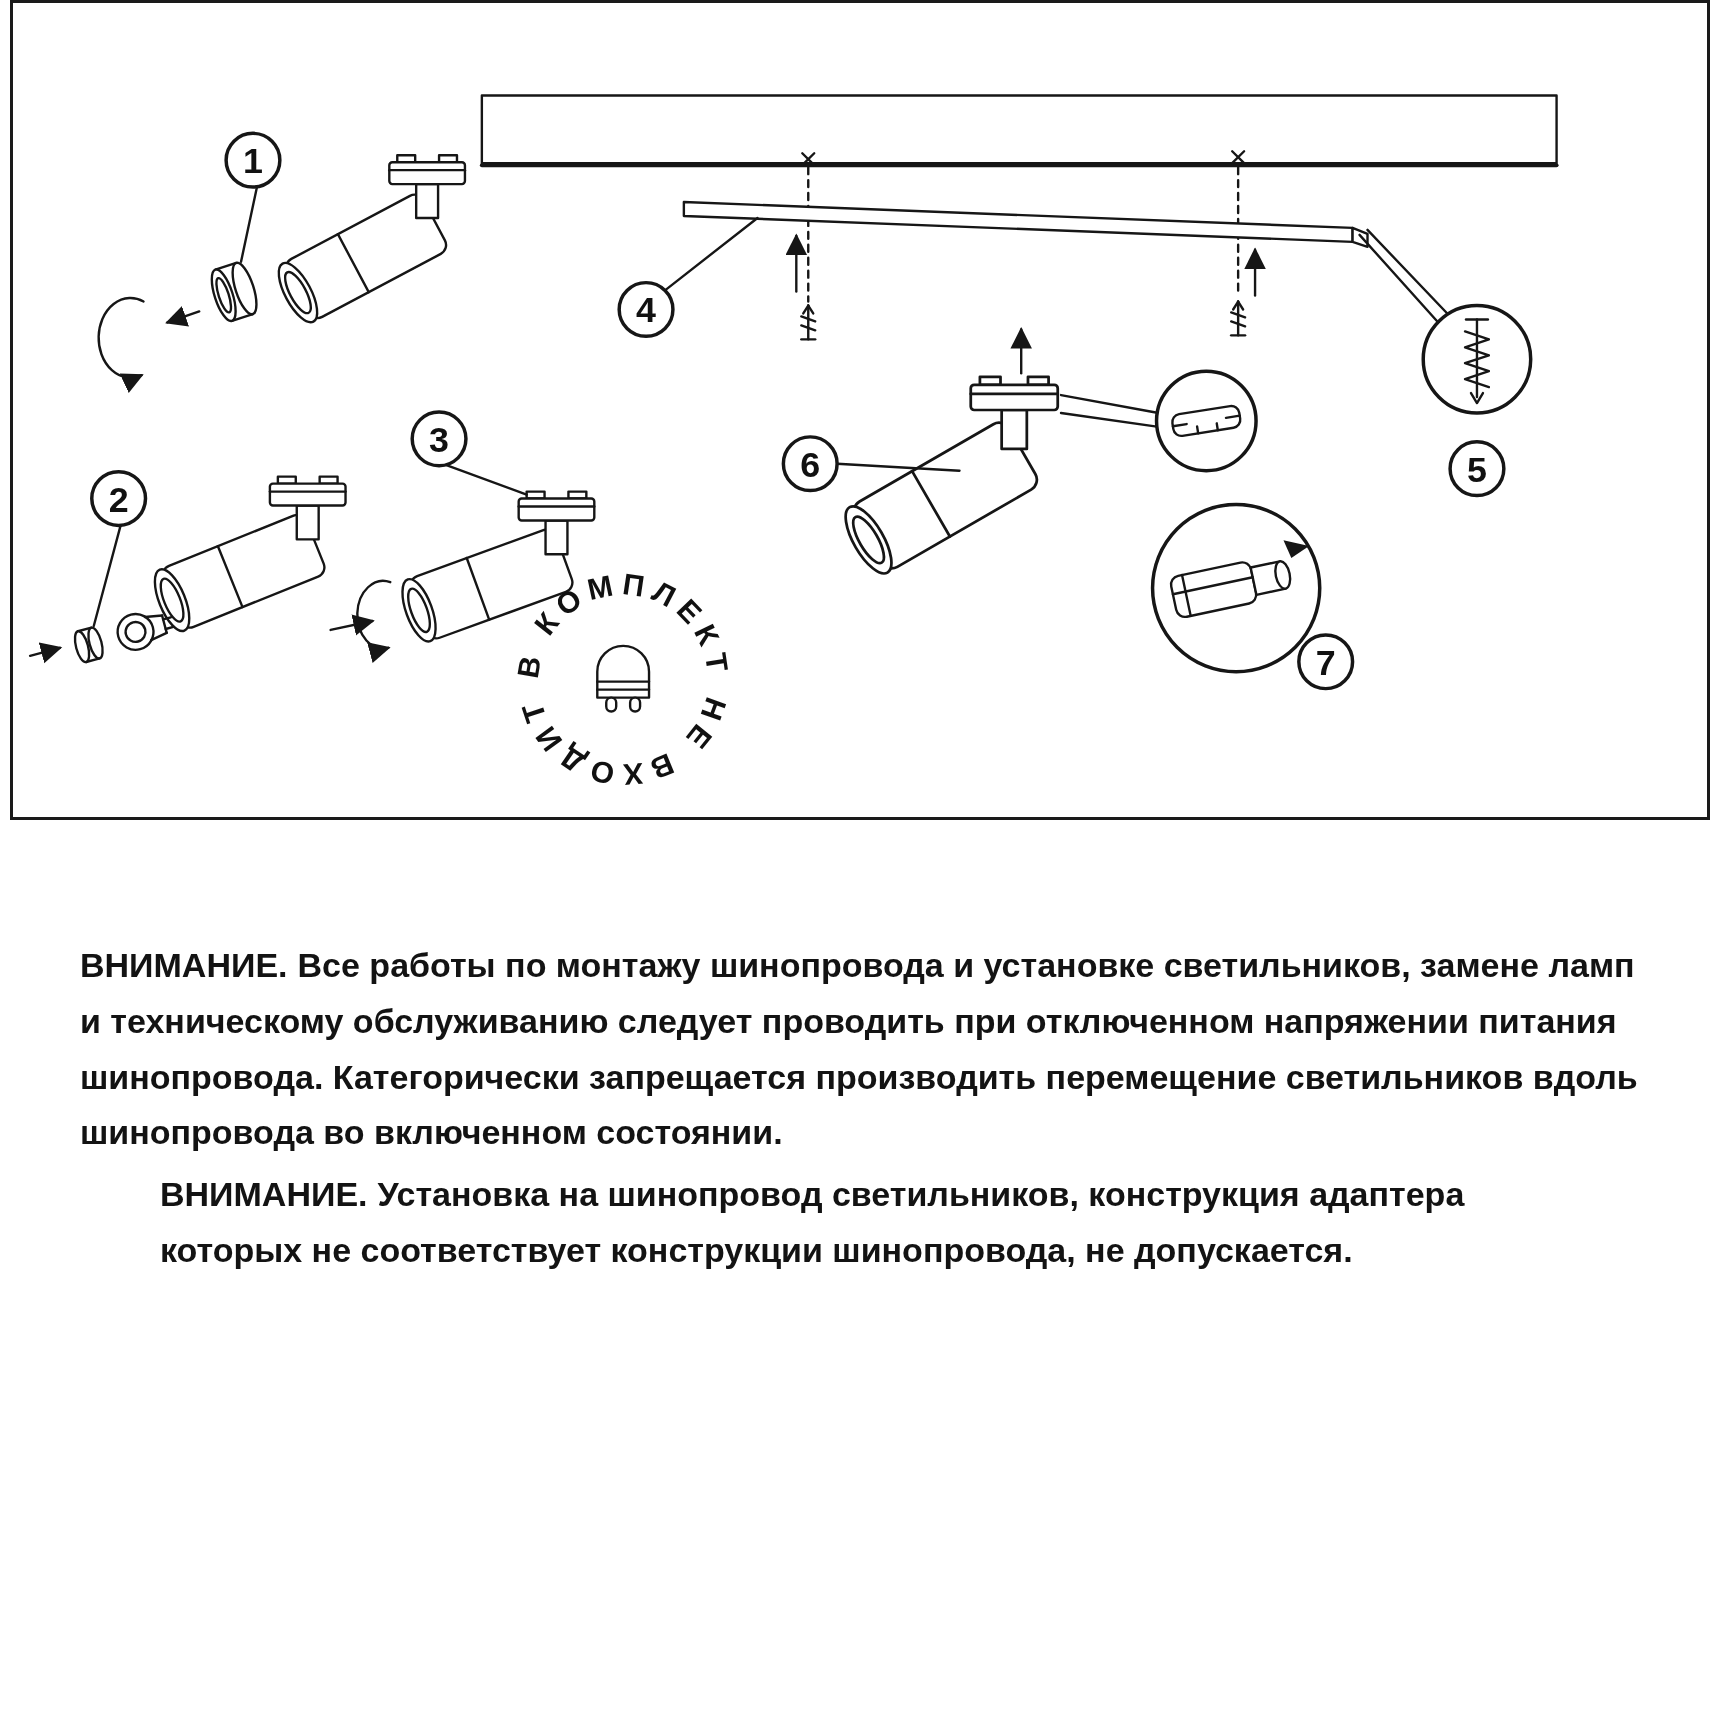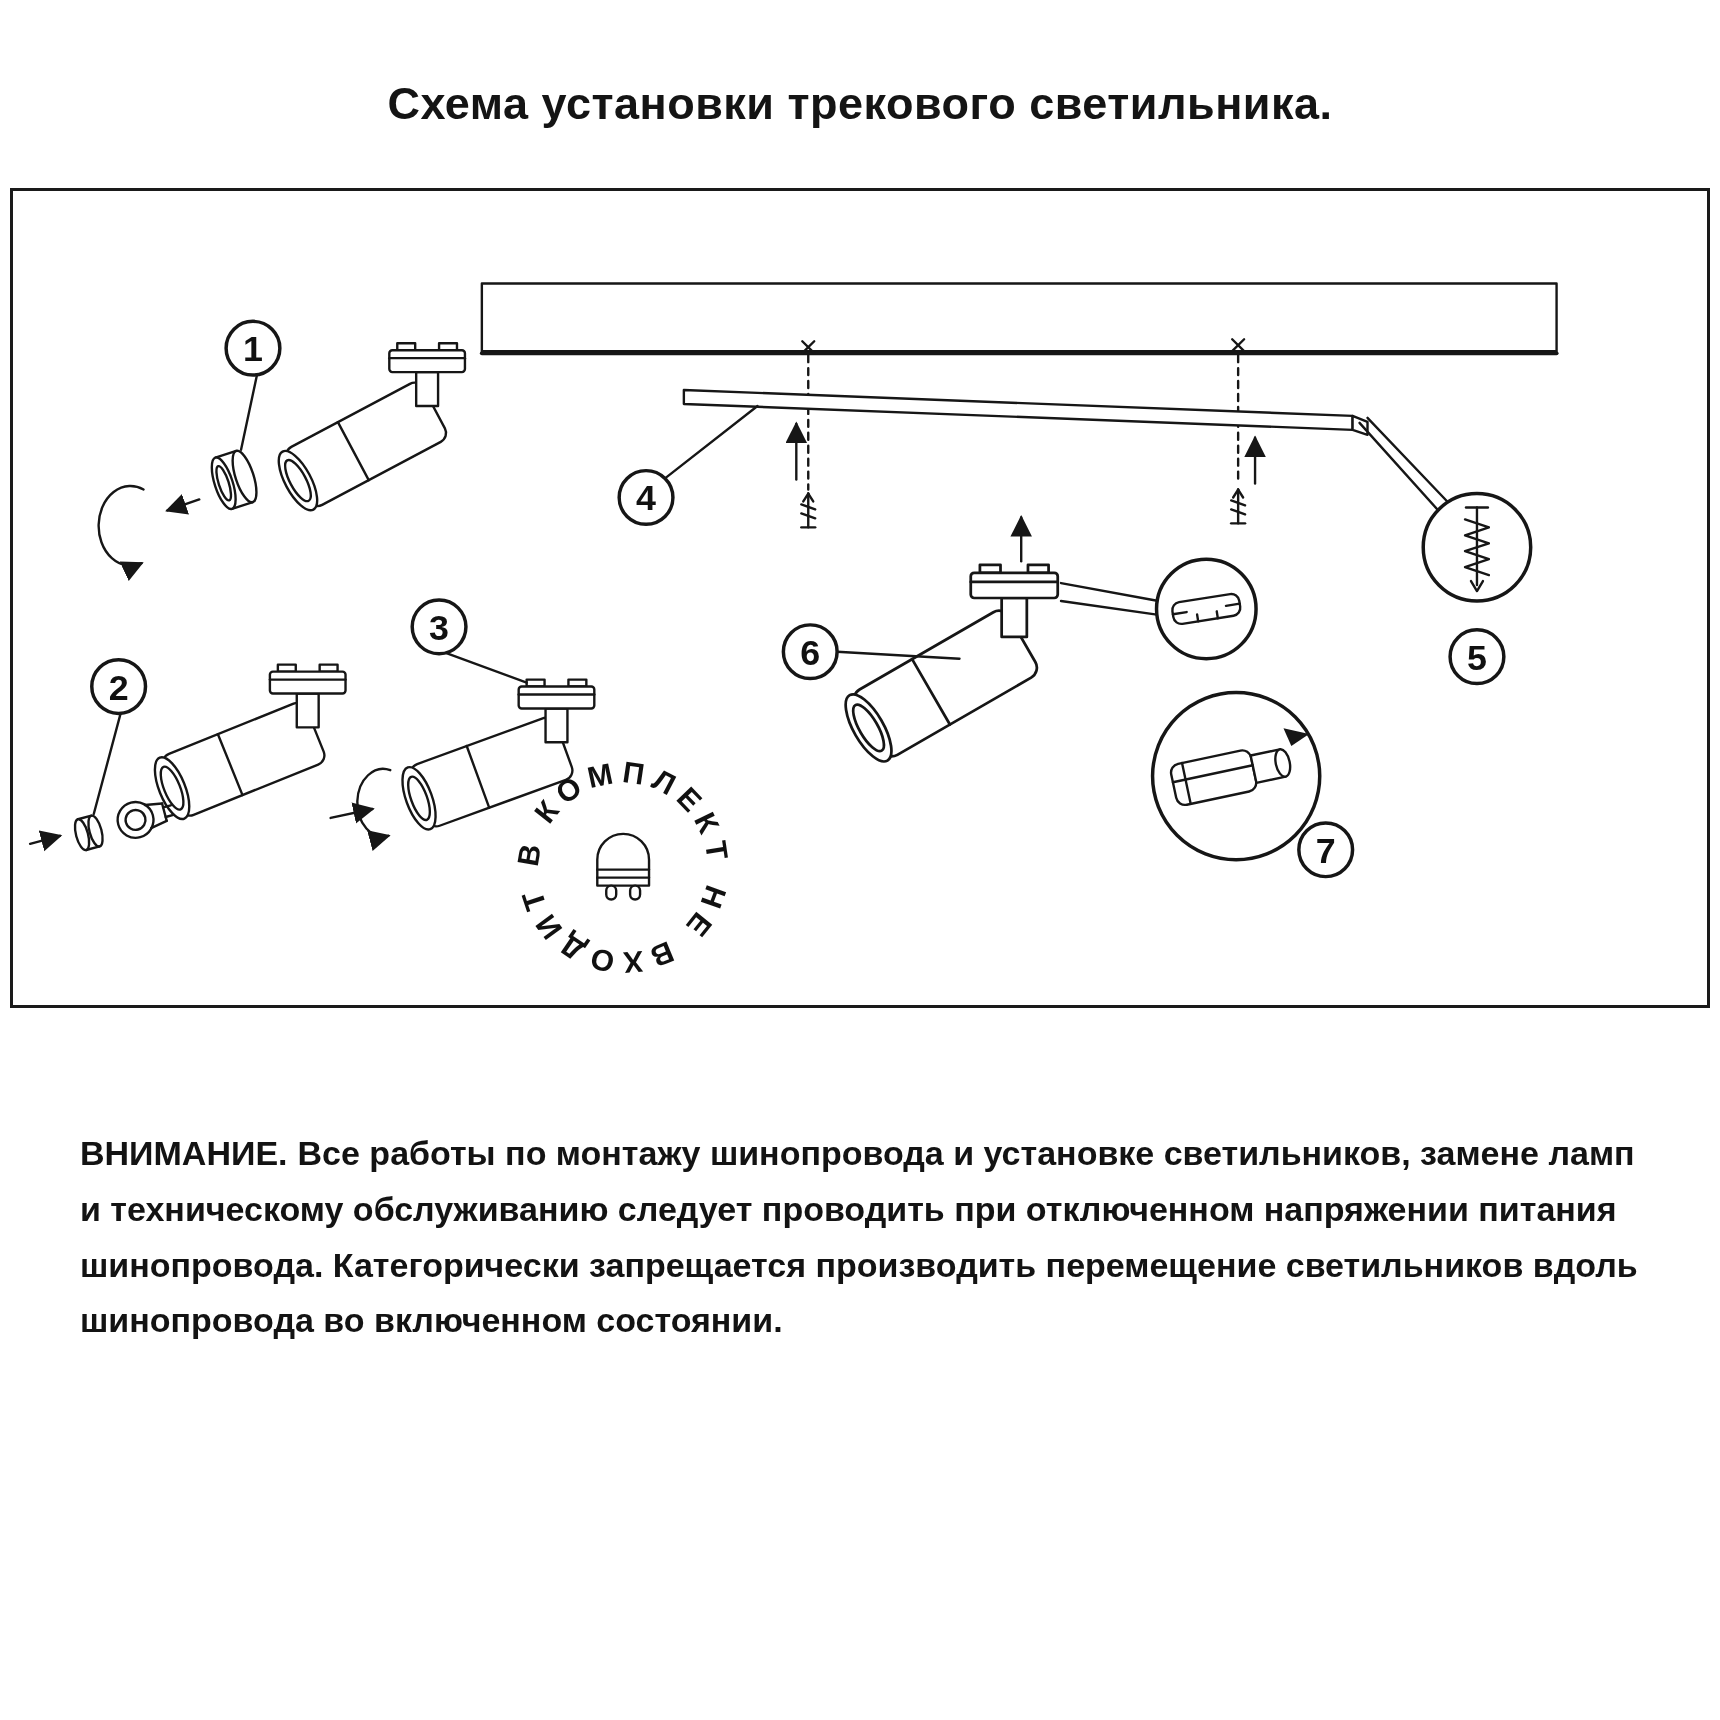--- a/index.html
+++ b/index.html
@@ -32,21 +32,20 @@
   .warnings p{margin:6px auto 0 auto;}
   .warnings p.w1{max-width:1560px;}
   .warnings p.w2{max-width:1400px;}
   .warnings strong{font-weight:700;margin-right:10px;}
 </style>
 </head>
 <body>
 
 <div class="page">
 
-  <h1 class="title">Схема установки трекового светильника.</h1>
 
   <div class="diagram-box">
     <svg viewBox="0 0 1700 818">
       <defs>
         <marker id="ah" markerWidth="10" markerHeight="10" refX="8" refY="4.5" orient="auto">
           <path d="M0,0 L9,4.5 L0,9 Z" fill="#161616"></path>
         </marker>
         <pattern id="brick" width="56" height="34" patternUnits="userSpaceOnUse">
           <rect width="56" height="34" fill="#fff"></rect>
           <path d="M0,1 H56 M0,17 H56 M0,33 H56" stroke="#161616" stroke-width="2" fill="none"></path>
@@ -276,15 +275,18 @@
           <rect class="sf" x="7" y="14" width="10" height="14" rx="5"></rect>
         </g>
       </g>
     </svg>
   </div>
 
   <div class="warnings">
     <p class="w1">
       <strong>ВНИМАНИЕ.</strong><span>Все работы по монтажу шинопровода и установке светильников, замене ламп и техническому обслуживанию следует проводить при отключенном напряжении питания шинопровода. Категорически запрещается производить перемещение светильников вдоль шинопровода во включенном состоянии.</span>
     </p>
+    <p class="w2">
+      <strong>ВНИМАНИЕ.</strong><span>Установка на шинопровод светильников, конструкция адаптера которых не соответствует конструкции шинопровода, не допускается.</span>
+    </p>
   </div>
 
 </div>
 
 </body></html>

